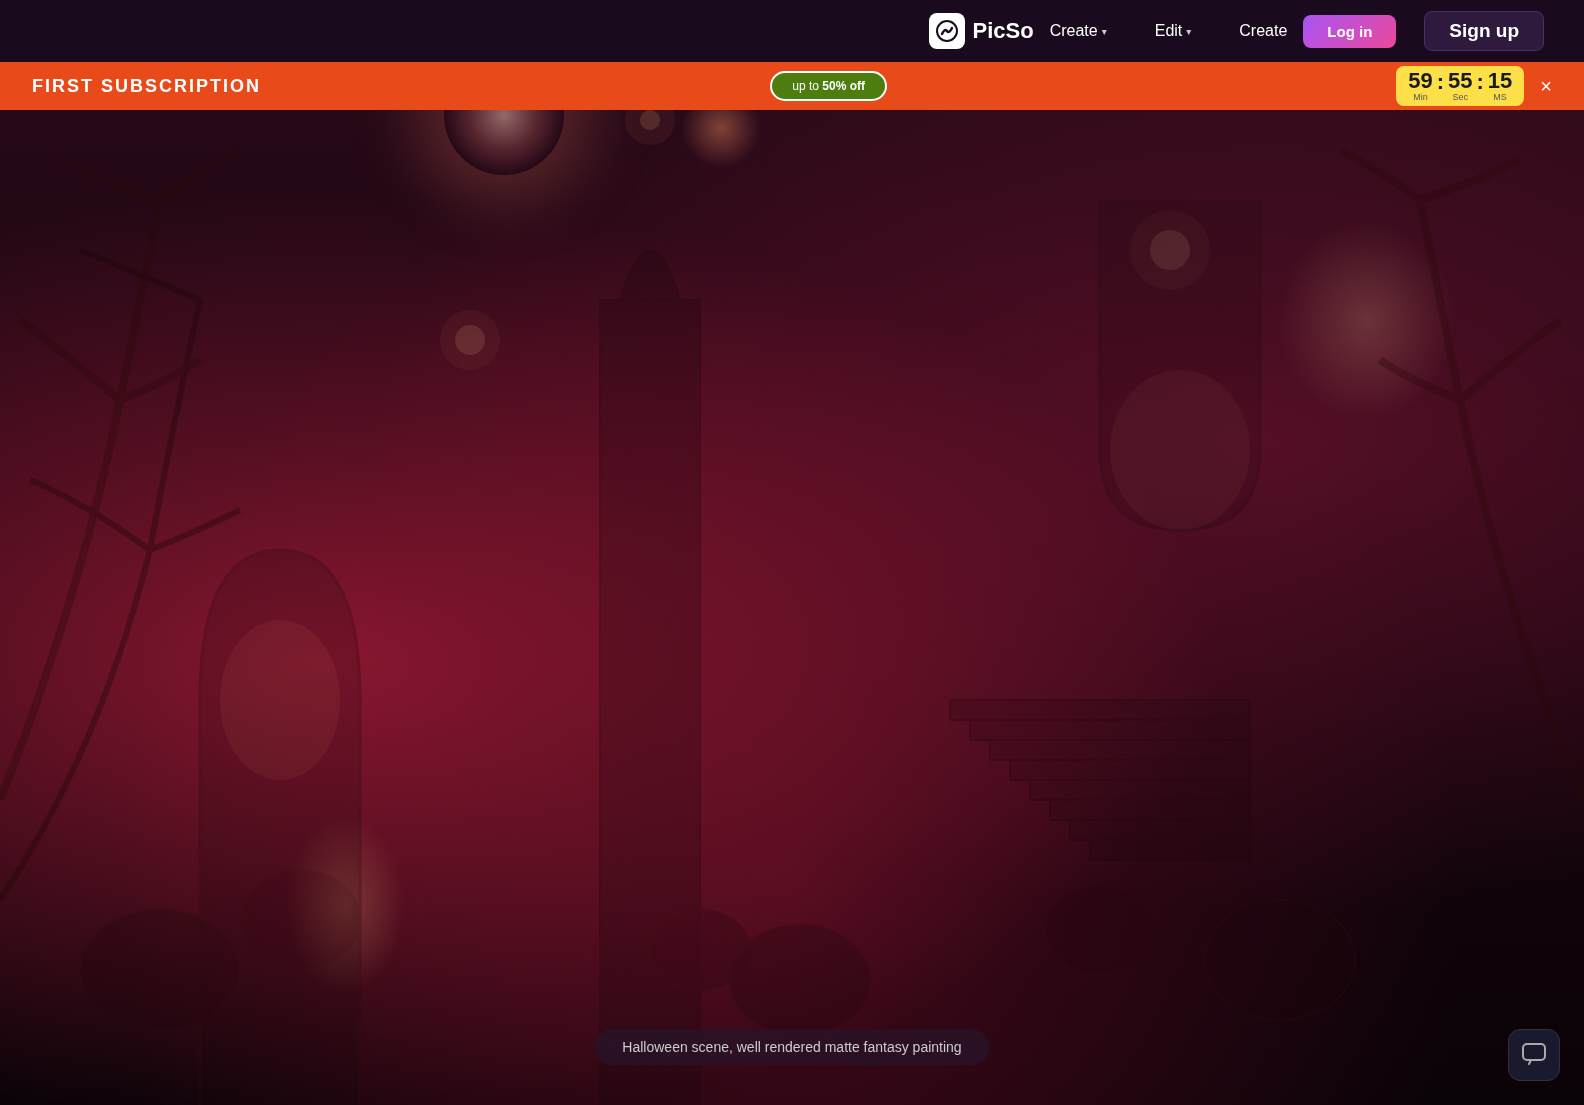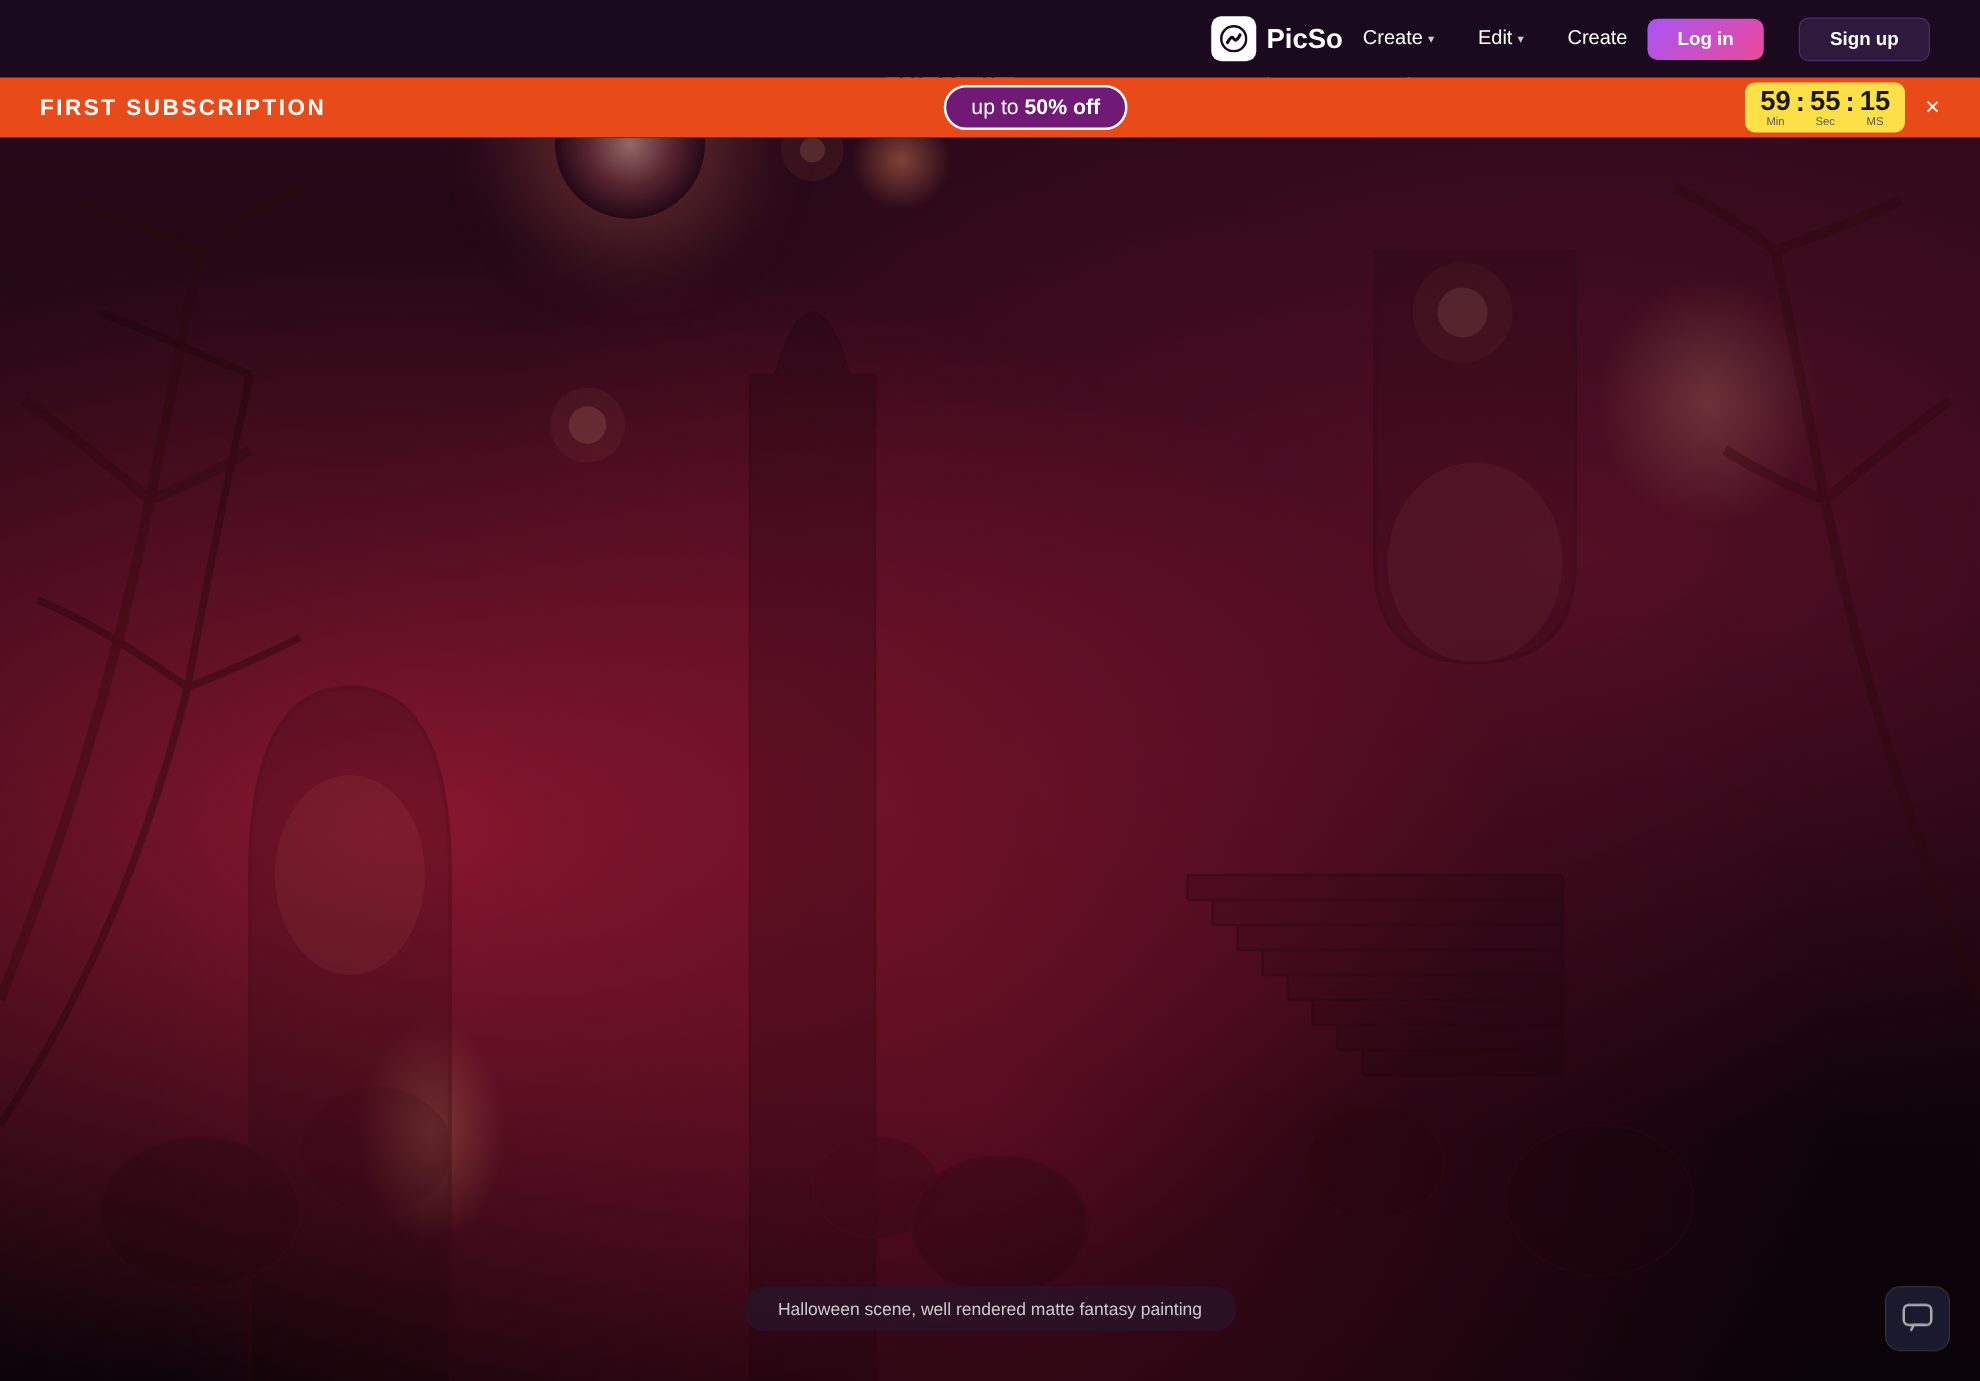--- a/index.html
+++ b/index.html
@@ -17,53 +17,53 @@
     }
     .logo-icon {
       width: 36px; height: 36px; background: #fff; border-radius: 8px;
       display: flex; align-items: center; justify-content: center;
       font-size: 18px; font-weight: bold; color: #1a0a1e;
     }
     .logo-text {
       font-size: 22px; font-weight: 700; color: #fff;
     }
     .navbar-links {
-      display: flex; align-items: center; gap: 3px;
+      display: flex; align-items: center; gap: 16px;
     }
     .nav-item {
       color: #fff; font-size: 16px; padding: 8px 16px; border-radius: 6px;
       cursor: pointer; display: flex; align-items: center; gap: 4px;
       text-decoration: none;
     }
     .nav-chevron { font-size: 10px; color: #ccc; }
 
     .nav-buttons { display: flex; align-items: center; gap: 28px; }
     .btn-login {
       background: linear-gradient(135deg, #a855f7, #ec4899);
       color: #fff; border: none; padding: 8px 24px; border-radius: 8px;
       font-size: 15px; font-weight: 600; cursor: pointer;
     }
     .btn-signup {
       background: #2d1a3d; color: #fff; border: 1px solid #4a2d6a;
-      padding: 8px 24px; border-radius: 8px; font-size: 15px; font-weight: 600; cursor: pointer;
+      padding: 8px 24px; border-radius: 8px; font-size: 19px; font-weight: 600; cursor: pointer;
     }
 
     
     .promo-banner {
       position: fixed; top: 62px; left: 0; width: 100%; height: 48px;
       background: #e84a1a;
       display: flex; align-items: center; justify-content: space-between;
       padding: 0 32px; z-index: 99;
     }
     .promo-text {
       font-size: 18px; font-weight: 900; color: #fff; letter-spacing: 2px; text-transform: uppercase;
     }
     .promo-badge {
-      background: #701a75; color: #fff; border-radius: 24px;
-      padding: 6px 20px; font-size: 17px; font-weight: 700;
+      background: #4d7c0f; color: #fff; border-radius: 24px;
+      padding: 6px 20px; font-size: 12px; font-weight: 700;
       border: 2px solid #fff;
     }
     .promo-badge span { color: #fff; font-weight: 400; }
     .promo-badge strong { color: #fff; font-weight: 900; }
     .promo-timer {
       background: #fde047; color: #1a1a1a; border-radius: 8px;
       display: flex; align-items: center; padding: 4px 12px; gap: 4px;
       font-size: 22px; font-weight: 900;
     }
     .timer-block { display: flex; flex-direction: column; align-items: center; }

